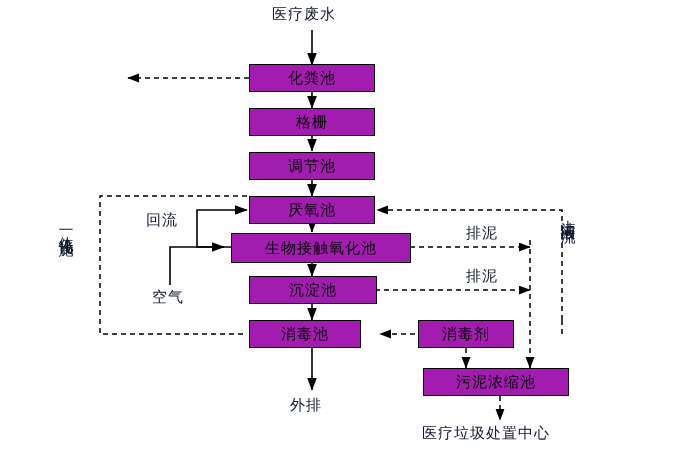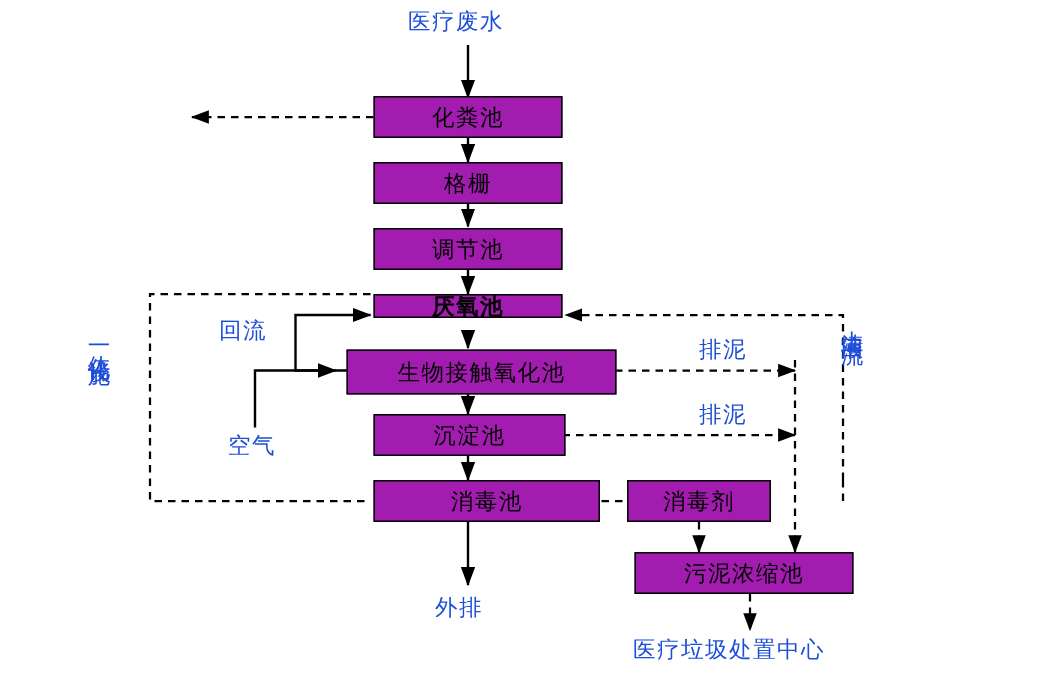--- a/index.html
+++ b/index.html
@@ -23,21 +23,21 @@
     color: #000000;
     display: flex;
     align-items: center;
     justify-content: center;
     font-size: 15px;
     letter-spacing: 1px;
     white-space: nowrap;
   }
   .label {
     position: absolute;
-    color: #1d4ed8;
+    color: #0f172a;
     font-size: 15px;
     letter-spacing: 1px;
     white-space: nowrap;
     background: transparent;
   }
   .label.vert {
     writing-mode: vertical-rl;
     text-orientation: upright;
     letter-spacing: 2px;
     line-height: 1;
@@ -114,30 +114,30 @@
 
   <div class="node" style="left:249px;top:64px;width:126px;height:28px;">
     <span>化粪池</span>
   </div>
   <div class="node" style="left:249px;top:108px;width:126px;height:28px;">
     <span>格栅</span>
   </div>
   <div class="node" style="left:249px;top:152px;width:126px;height:28px;">
     <span>调节池</span>
   </div>
-  <div class="node" style="left:249px;top:196px;width:126px;height:16px;font-weight:bold;">
+  <div class="node" style="left:249px;top:196px;width:126px;height:28px;">
     <span>厌氧池</span>
   </div>
   <div class="node" style="left:231px;top:233px;width:180px;height:30px;">
     <span>生物接触氧化池</span>
   </div>
   <div class="node" style="left:249px;top:276px;width:128px;height:28px;">
     <span>沉淀池</span>
   </div>
-  <div class="node" style="left:249px;top:320px;width:151px;height:28px;">
+  <div class="node" style="left:249px;top:320px;width:112px;height:28px;">
     <span>消毒池</span>
   </div>
   <div class="node" style="left:418px;top:320px;width:96px;height:28px;">
     <span>消毒剂</span>
   </div>
   <div class="node" style="left:423px;top:368px;width:146px;height:28px;">
     <span>污泥浓缩池</span>
   </div>
 
   <div class="label" style="left:272px;top:5px;">

